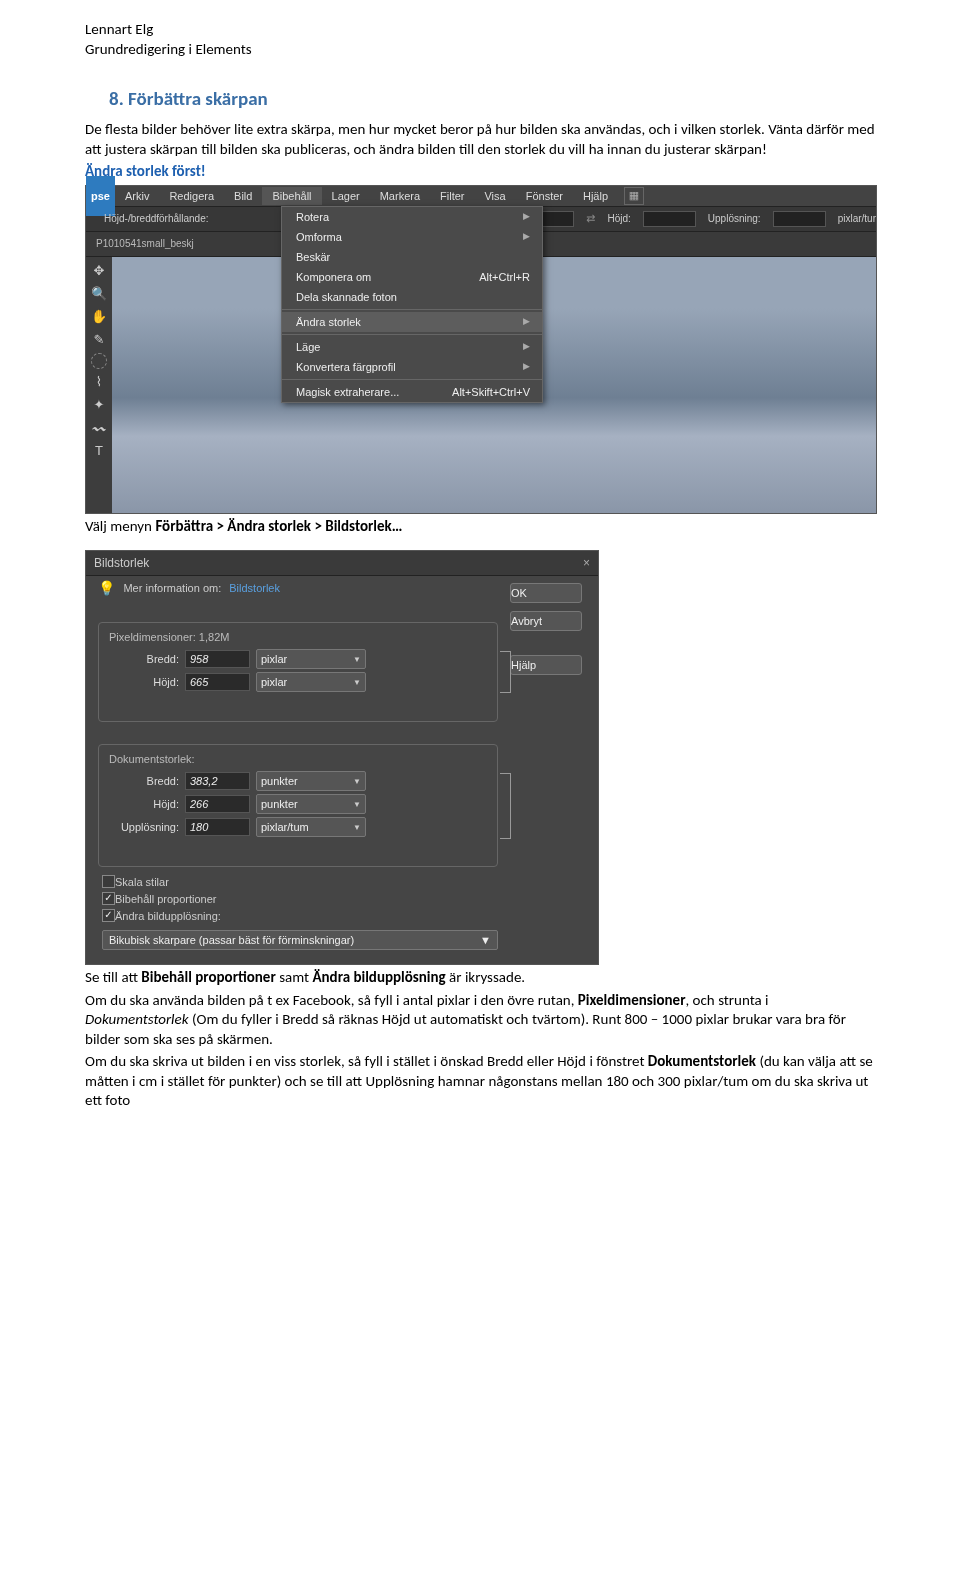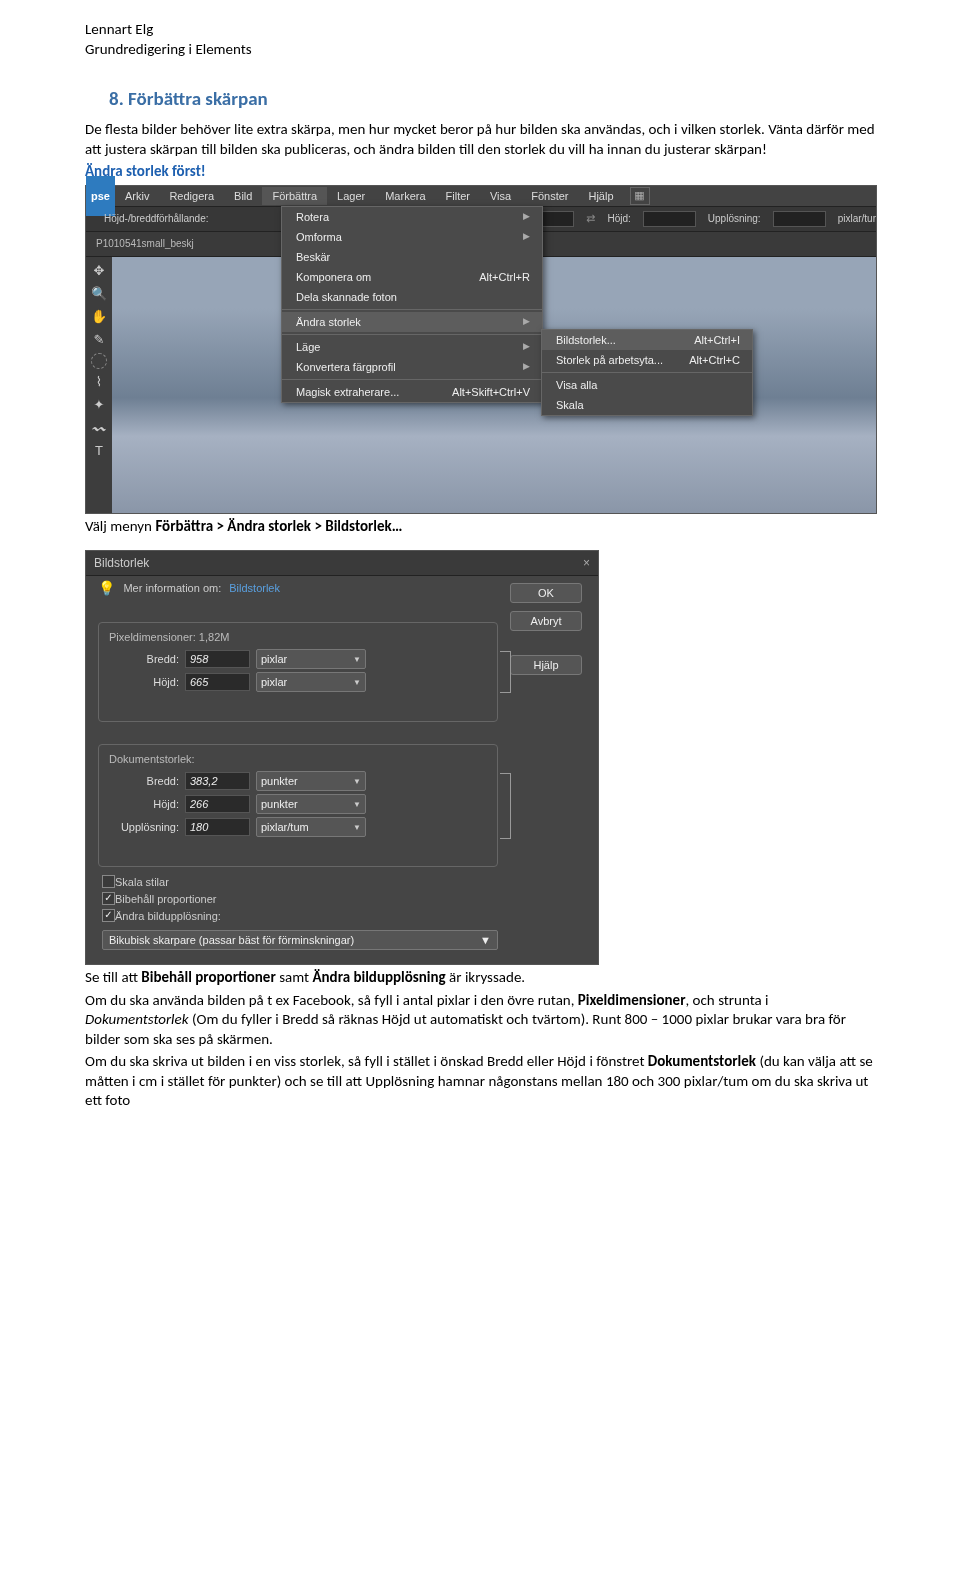--- a/index.html
+++ b/index.html
@@ -164,21 +164,21 @@
   }
   .link { color: #5aa0e0; }
   .btn {
     background: #555;
     border: 1px solid #777;
     border-radius: 3px;
     color: #eee;
     padding: 3px 0;
     font-size: 11px;
     width: 70px;
-    text-align: center;
+    text-align: left;
   }
   .btn-col {
     position: absolute;
     right: 16px;
     top: 32px;
     display: flex;
     flex-direction: column;
     gap: 8px;
   }
   .fieldset {
@@ -286,21 +286,21 @@
 
   <p>De flesta bilder behöver lite extra skärpa, men hur mycket beror på hur bilden ska användas, och i vilken storlek. Vänta därför med att justera skärpan till bilden ska publiceras, och ändra bilden till den storlek du vill ha innan du justerar skärpan!</p>
   <p class="blue bold">Ändra storlek först!</p>
 
   <div class="pse-window">
     <div class="pse-top">
       <div class="pse-logo">pse</div>
       <div class="pse-menu-item">Arkiv</div>
       <div class="pse-menu-item">Redigera</div>
       <div class="pse-menu-item">Bild</div>
-      <div class="pse-menu-item active">Förbättra</div>
+      <div class="pse-menu-item active">Bibehåll</div>
       <div class="pse-menu-item">Lager</div>
       <div class="pse-menu-item">Markera</div>
       <div class="pse-menu-item">Filter</div>
       <div class="pse-menu-item">Visa</div>
       <div class="pse-menu-item">Fönster</div>
       <div class="pse-menu-item">Hjälp</div>
       <div class="grid-btn">▦</div>
     </div>
     <div class="pse-toolbar2">
       <span class="label">Höjd-/breddförhållande:</span>
@@ -364,37 +364,20 @@
           <span>Konvertera färgprofil</span>
           <span class="arrow">▶</span>
         </div>
       <div class="dd-sep"></div>
       <div class="dd-item">
           <span>Magisk extraherare...</span>
           <span>Alt+Skift+Ctrl+V</span>
         </div>
     </div>
 
-    <div class="dropdown dropdown-sub">
-      <div class="dd-item hl">
-          <span>Bildstorlek...</span>
-          <span>Alt+Ctrl+I</span>
-        </div>
-      <div class="dd-item">
-          <span>Storlek på arbetsyta...</span>
-          <span>Alt+Ctrl+C</span>
-        </div>
-      <div class="dd-sep"></div>
-      <div class="dd-item">
-          <span>Visa alla</span>
-        </div>
-      <div class="dd-item">
-          <span>Skala</span>
-        </div>
-    </div>
   </div>
 
   <p>
     <span>Välj menyn </span><span class="bold">Förbättra &gt; Ändra storlek &gt; Bildstorlek…</span>
   </p>
 
   <div class="dialog">
     <div class="dialog-title">
       <span>Bildstorlek</span>
       <span class="dialog-close">×</span>

